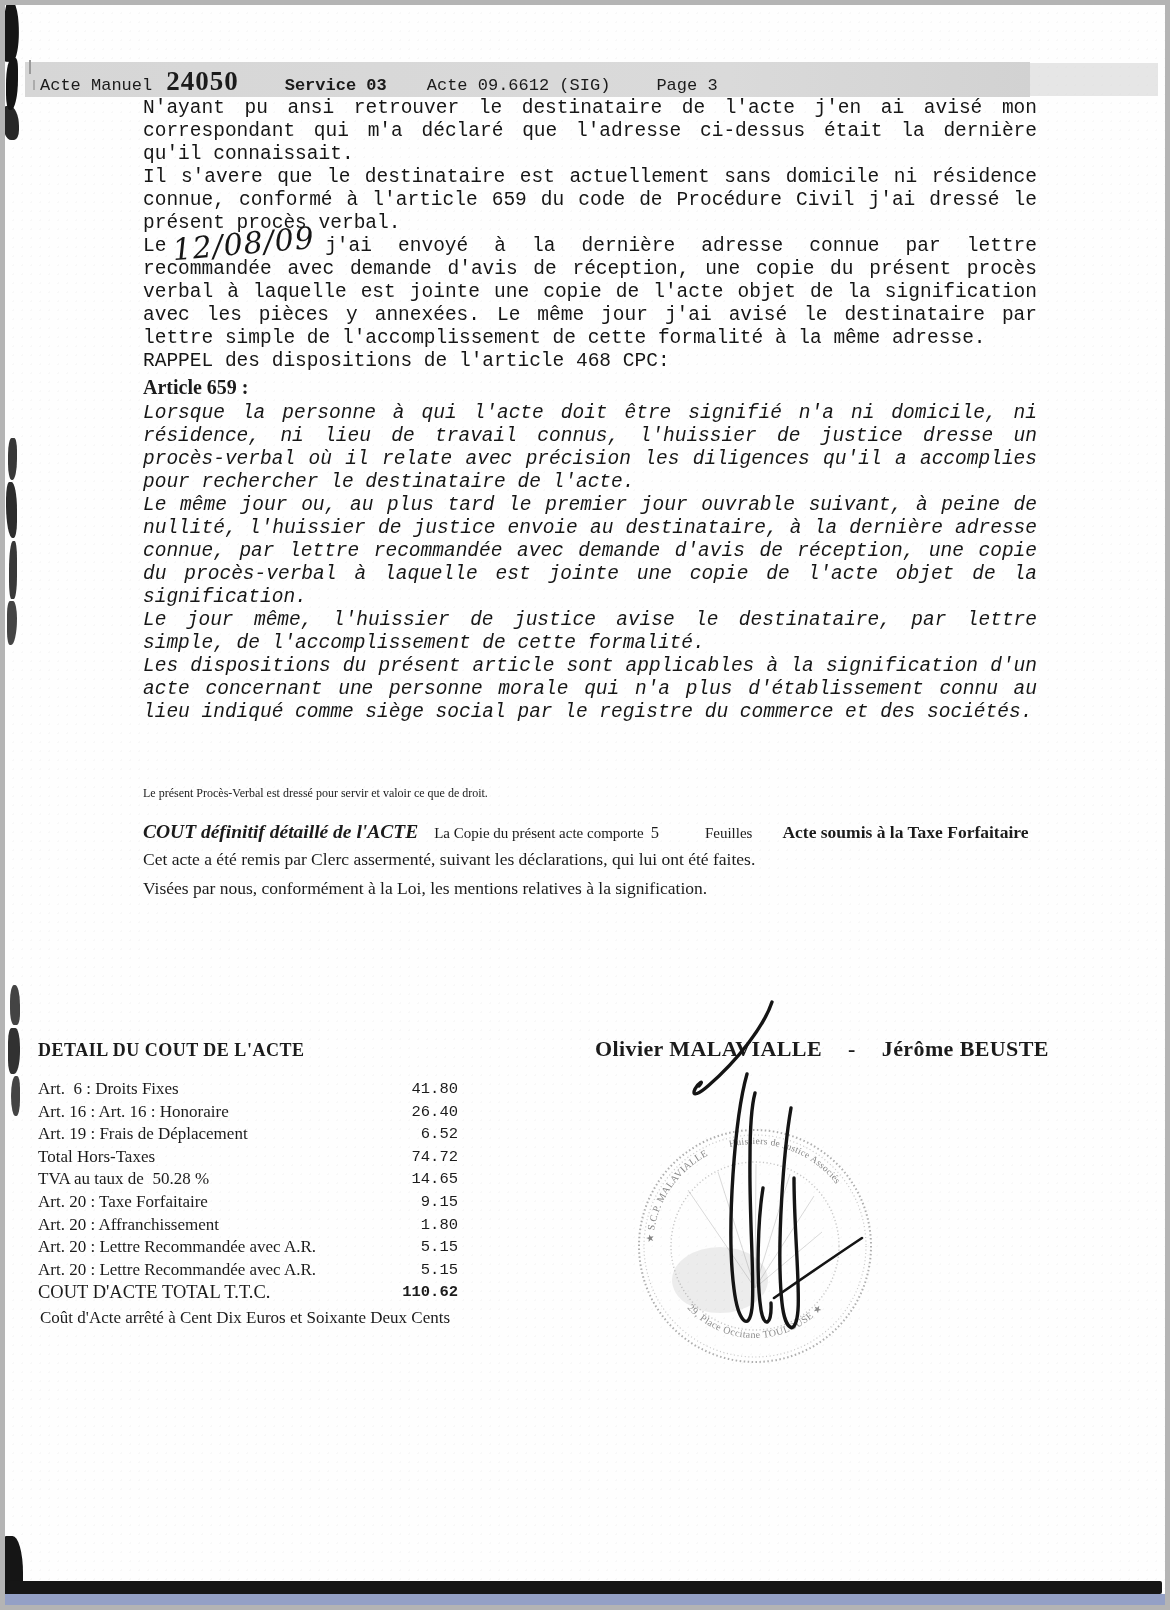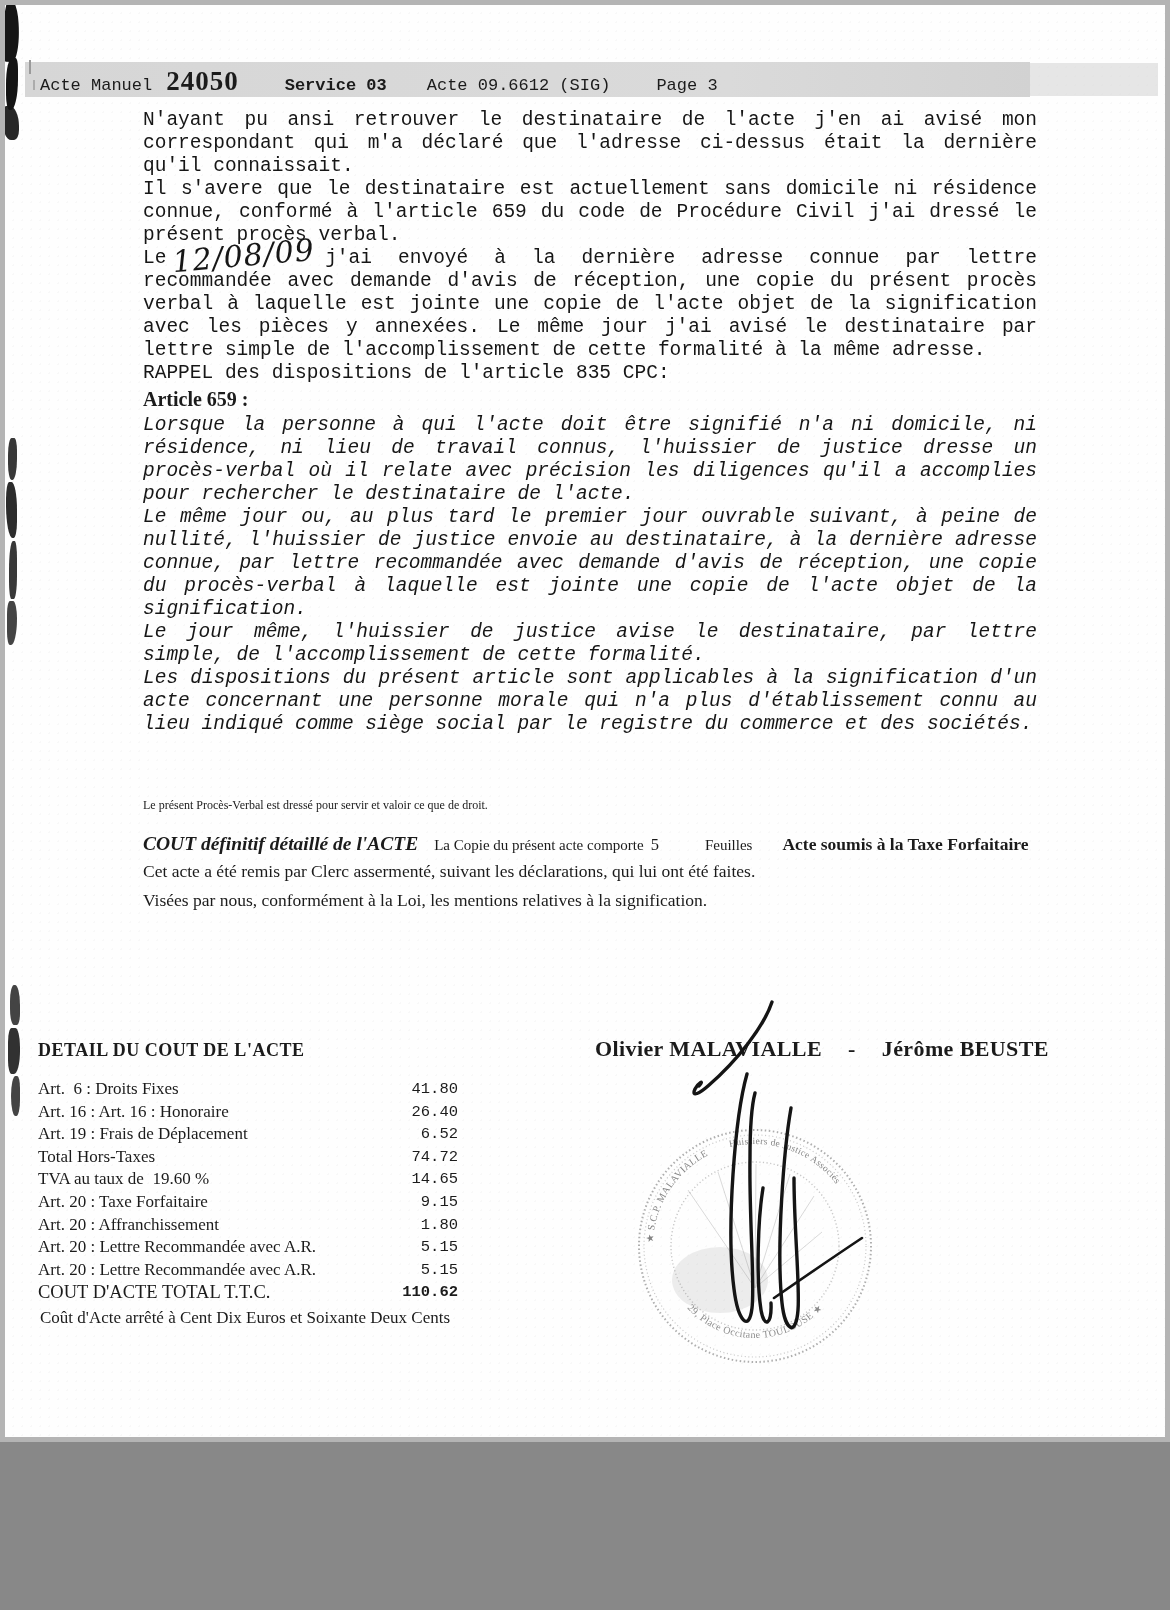--- a/index.html
+++ b/index.html
@@ -1,36 +1,36 @@
 <!DOCTYPE html>
 <html><head>
 <meta charset="utf-8">
 <style>
   html,body{margin:0;padding:0;background:#888;}
   .page{
-    position:relative;width:1170px;height:1442px;background:#fefefe;
+    position:relative;width:1170px;height:1610px;background:#fefefe;
     font-family:"Liberation Serif",serif;color:#1b1b1b;overflow:hidden;
     background-image:radial-gradient(rgba(0,0,0,0.025) 1px, transparent 1px);
     background-size:9px 9px;
   }
   
   .header-strip{position:absolute;left:25px;top:62px;width:1005px;height:35px;
     background:linear-gradient(90deg,#d6d6d6,#dadada 70%,#d2d2d2);}
   .header-strip-ext{position:absolute;left:1030px;top:63px;width:128px;height:33px;
     background:#dedede;opacity:.75;}
   .header-line{position:absolute;left:40px;top:62px;height:35px;display:flex;
     align-items:baseline;white-space:nowrap;padding-top:4px;box-sizing:border-box;}
   .h-acte-label{font-family:"Liberation Mono",monospace;font-size:17px;margin-right:14px;}
   .h-number{font-family:"Liberation Serif",serif;font-weight:bold;font-size:27px;
     letter-spacing:1px;margin-right:46px;}
   .h-service{font-family:"Liberation Mono",monospace;font-weight:bold;font-size:17px;margin-right:40px;}
   .h-ref{font-family:"Liberation Mono",monospace;font-size:17px;margin-right:46px;}
   .h-page{font-family:"Liberation Mono",monospace;font-size:17px;}
   
-  .textcol{position:absolute;left:143px;top:109px;width:894px;}
+  .textcol{position:absolute;left:143px;top:97px;width:894px;}
   .textcol p{margin:0;}
   .mono{font-family:"Liberation Mono",monospace;font-size:19.5px;line-height:23px;
     text-align:justify;color:#161616;}
   .it{font-style:italic;}
   .mt22{margin-top:22px;} .mt24{margin-top:24px;} .mt23{margin-top:23px;}
   .hand{font-family:"DejaVu Serif",serif;font-style:italic;font-size:30px;line-height:0;
     letter-spacing:1px;display:inline-block;transform:rotate(-5deg) translateY(3px);
     margin:0 10px 0 6px;}
   .article-heading{font-family:"Liberation Serif",serif;font-weight:bold;font-size:20px;
     margin:3px 0 3px 0 !important;}
@@ -93,21 +93,21 @@
     <span class="h-number">24050</span>
     <span class="h-service">Service 03</span>
     <span class="h-ref">Acte 09.6612 (SIG)</span>
     <span class="h-page">Page 3</span>
   </div>
 
   <div class="textcol">
     <p class="mono">N'ayant pu ansi retrouver le destinataire de l'acte j'en ai avisé mon correspondant qui m'a déclaré que l'adresse ci-dessus était la dernière qu'il connaissait.</p>
     <p class="mono mt22">Il s'avere que le destinataire est actuellement sans domicile ni résidence connue, conformé à l'article 659 du code de Procédure Civil j'ai dressé le présent procès verbal.</p>
     <p class="mono"><span>Le</span><span class="hand">12/08/09</span><span>j'ai envoyé à la dernière adresse connue par lettre recommandée avec demande d'avis de réception, une copie du présent procès verbal à laquelle est jointe une copie de l'acte objet de la signification avec les pièces y annexées. Le même jour j'ai avisé le destinataire par lettre simple de l'accomplissement de cette formalité à la même adresse.</span></p>
-    <p class="mono mt24">RAPPEL des dispositions de l'article 835 CPC:</p>
+    <p class="mono mt24">RAPPEL des dispositions de l'article 468 CPC:</p>
     <p class="article-heading">Article 659 :</p>
     <p class="mono it">Lorsque la personne à qui l'acte doit être signifié n'a ni domicile, ni résidence, ni lieu de travail connus, l'huissier de justice dresse un procès-verbal où il relate avec précision les diligences qu'il a accomplies pour rechercher le destinataire de l'acte.</p>
     <p class="mono it mt23">Le même jour ou, au plus tard le premier jour ouvrable suivant, à peine de nullité, l'huissier de justice envoie au destinataire, à la dernière adresse connue, par lettre recommandée avec demande d'avis de réception, une copie du procès-verbal à laquelle est jointe une copie de l'acte objet de la signification.</p>
     <p class="mono it mt23">Le jour même, l'huissier de justice avise le destinataire, par lettre simple, de l'accomplissement de cette formalité.</p>
     <p class="mono it mt23">Les dispositions du présent article sont applicables à la signification d'un acte concernant une personne morale qui n'a plus d'établissement connu au lieu indiqué comme siège social par le registre du commerce et des sociétés.</p>
     <p class="closing">Le présent Procès-Verbal est dressé pour servir et valoir ce que de droit.</p>
     <p class="costline">
       <span class="cl-title">COUT définitif détaillé de l'ACTE</span>
       <span class="cl-copy">La Copie du présent acte comporte</span>
       <span class="cl-count">5</span>
@@ -134,21 +134,21 @@
     </div>
     <div class="t-row">
       <span class="t-label">Art. 19 : Frais de Déplacement</span>
       <span class="t-value">6.52</span>
     </div>
     <div class="t-row">
       <span class="t-label">Total Hors-Taxes</span>
       <span class="t-value">74.72</span>
     </div>
     <div class="t-row">
-      <span class="t-label">TVA au taux de  19.60 %</span>
+      <span class="t-label">TVA au taux de  50.28 %</span>
       <span class="t-value">14.65</span>
     </div>
     <div class="t-row">
       <span class="t-label">Art. 20 : Taxe Forfaitaire</span>
       <span class="t-value">9.15</span>
     </div>
     <div class="t-row">
       <span class="t-label">Art. 20 : Affranchissement</span>
       <span class="t-value">1.80</span>
     </div>

